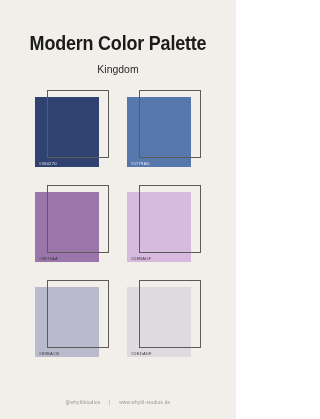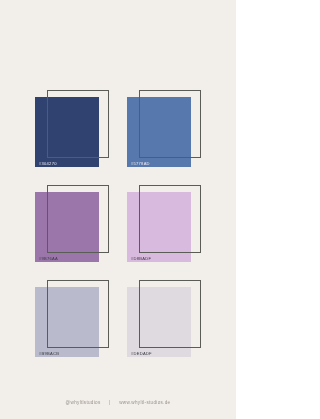--- a/index.html
+++ b/index.html
@@ -113,20 +113,24 @@
   #footer .sep {
     display: inline-block;
     padding: 0 7px;
   }
 </style>
 </head>
 <body>
 
 <div id="poster" style="background: rgb(242, 239, 235);">
 
+  <div id="header">
+    <div id="title">Modern Color Palette</div>
+    <div id="subtitle">Kingdom</div>
+  </div>
 
   <div id="grid">
 
     <div class="swatch-cell">
       <div class="chip" style="background: rgb(48, 66, 112);"></div>
       <div class="frame" style="border-color: rgb(92, 92, 87);"></div>
       <div class="hex-label light">#304270</div>
     </div>
 
     <div class="swatch-cell">

